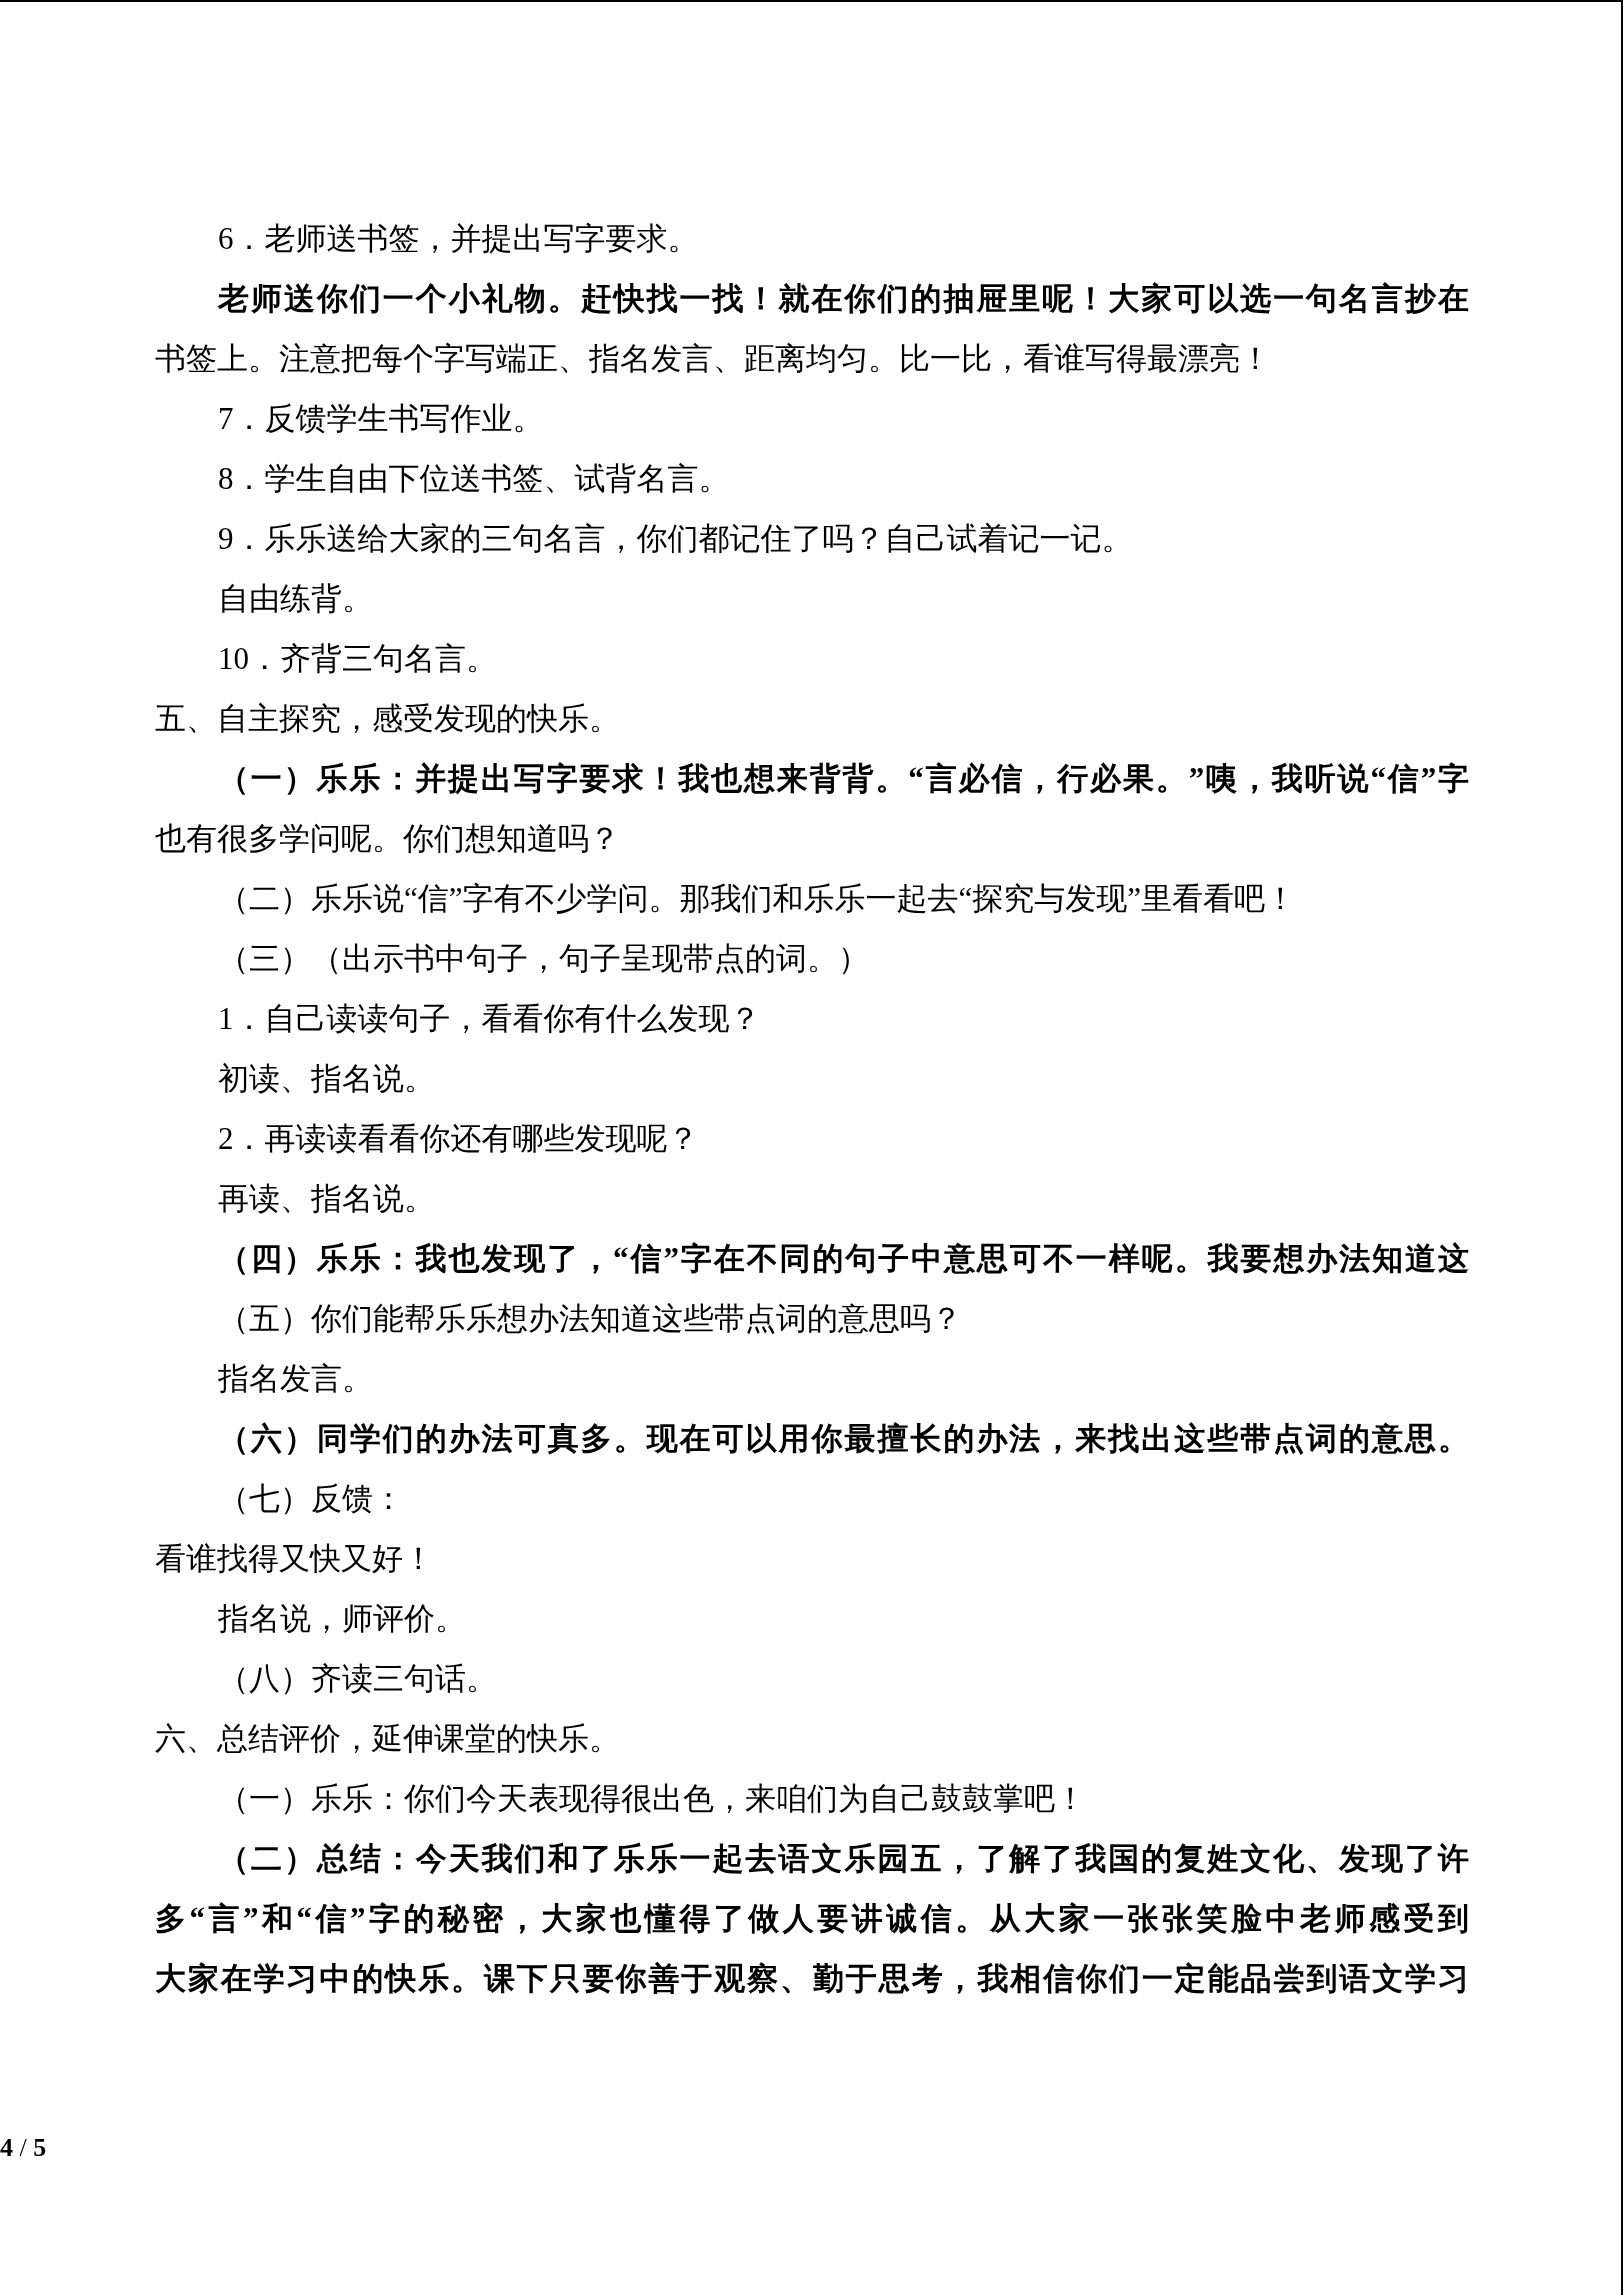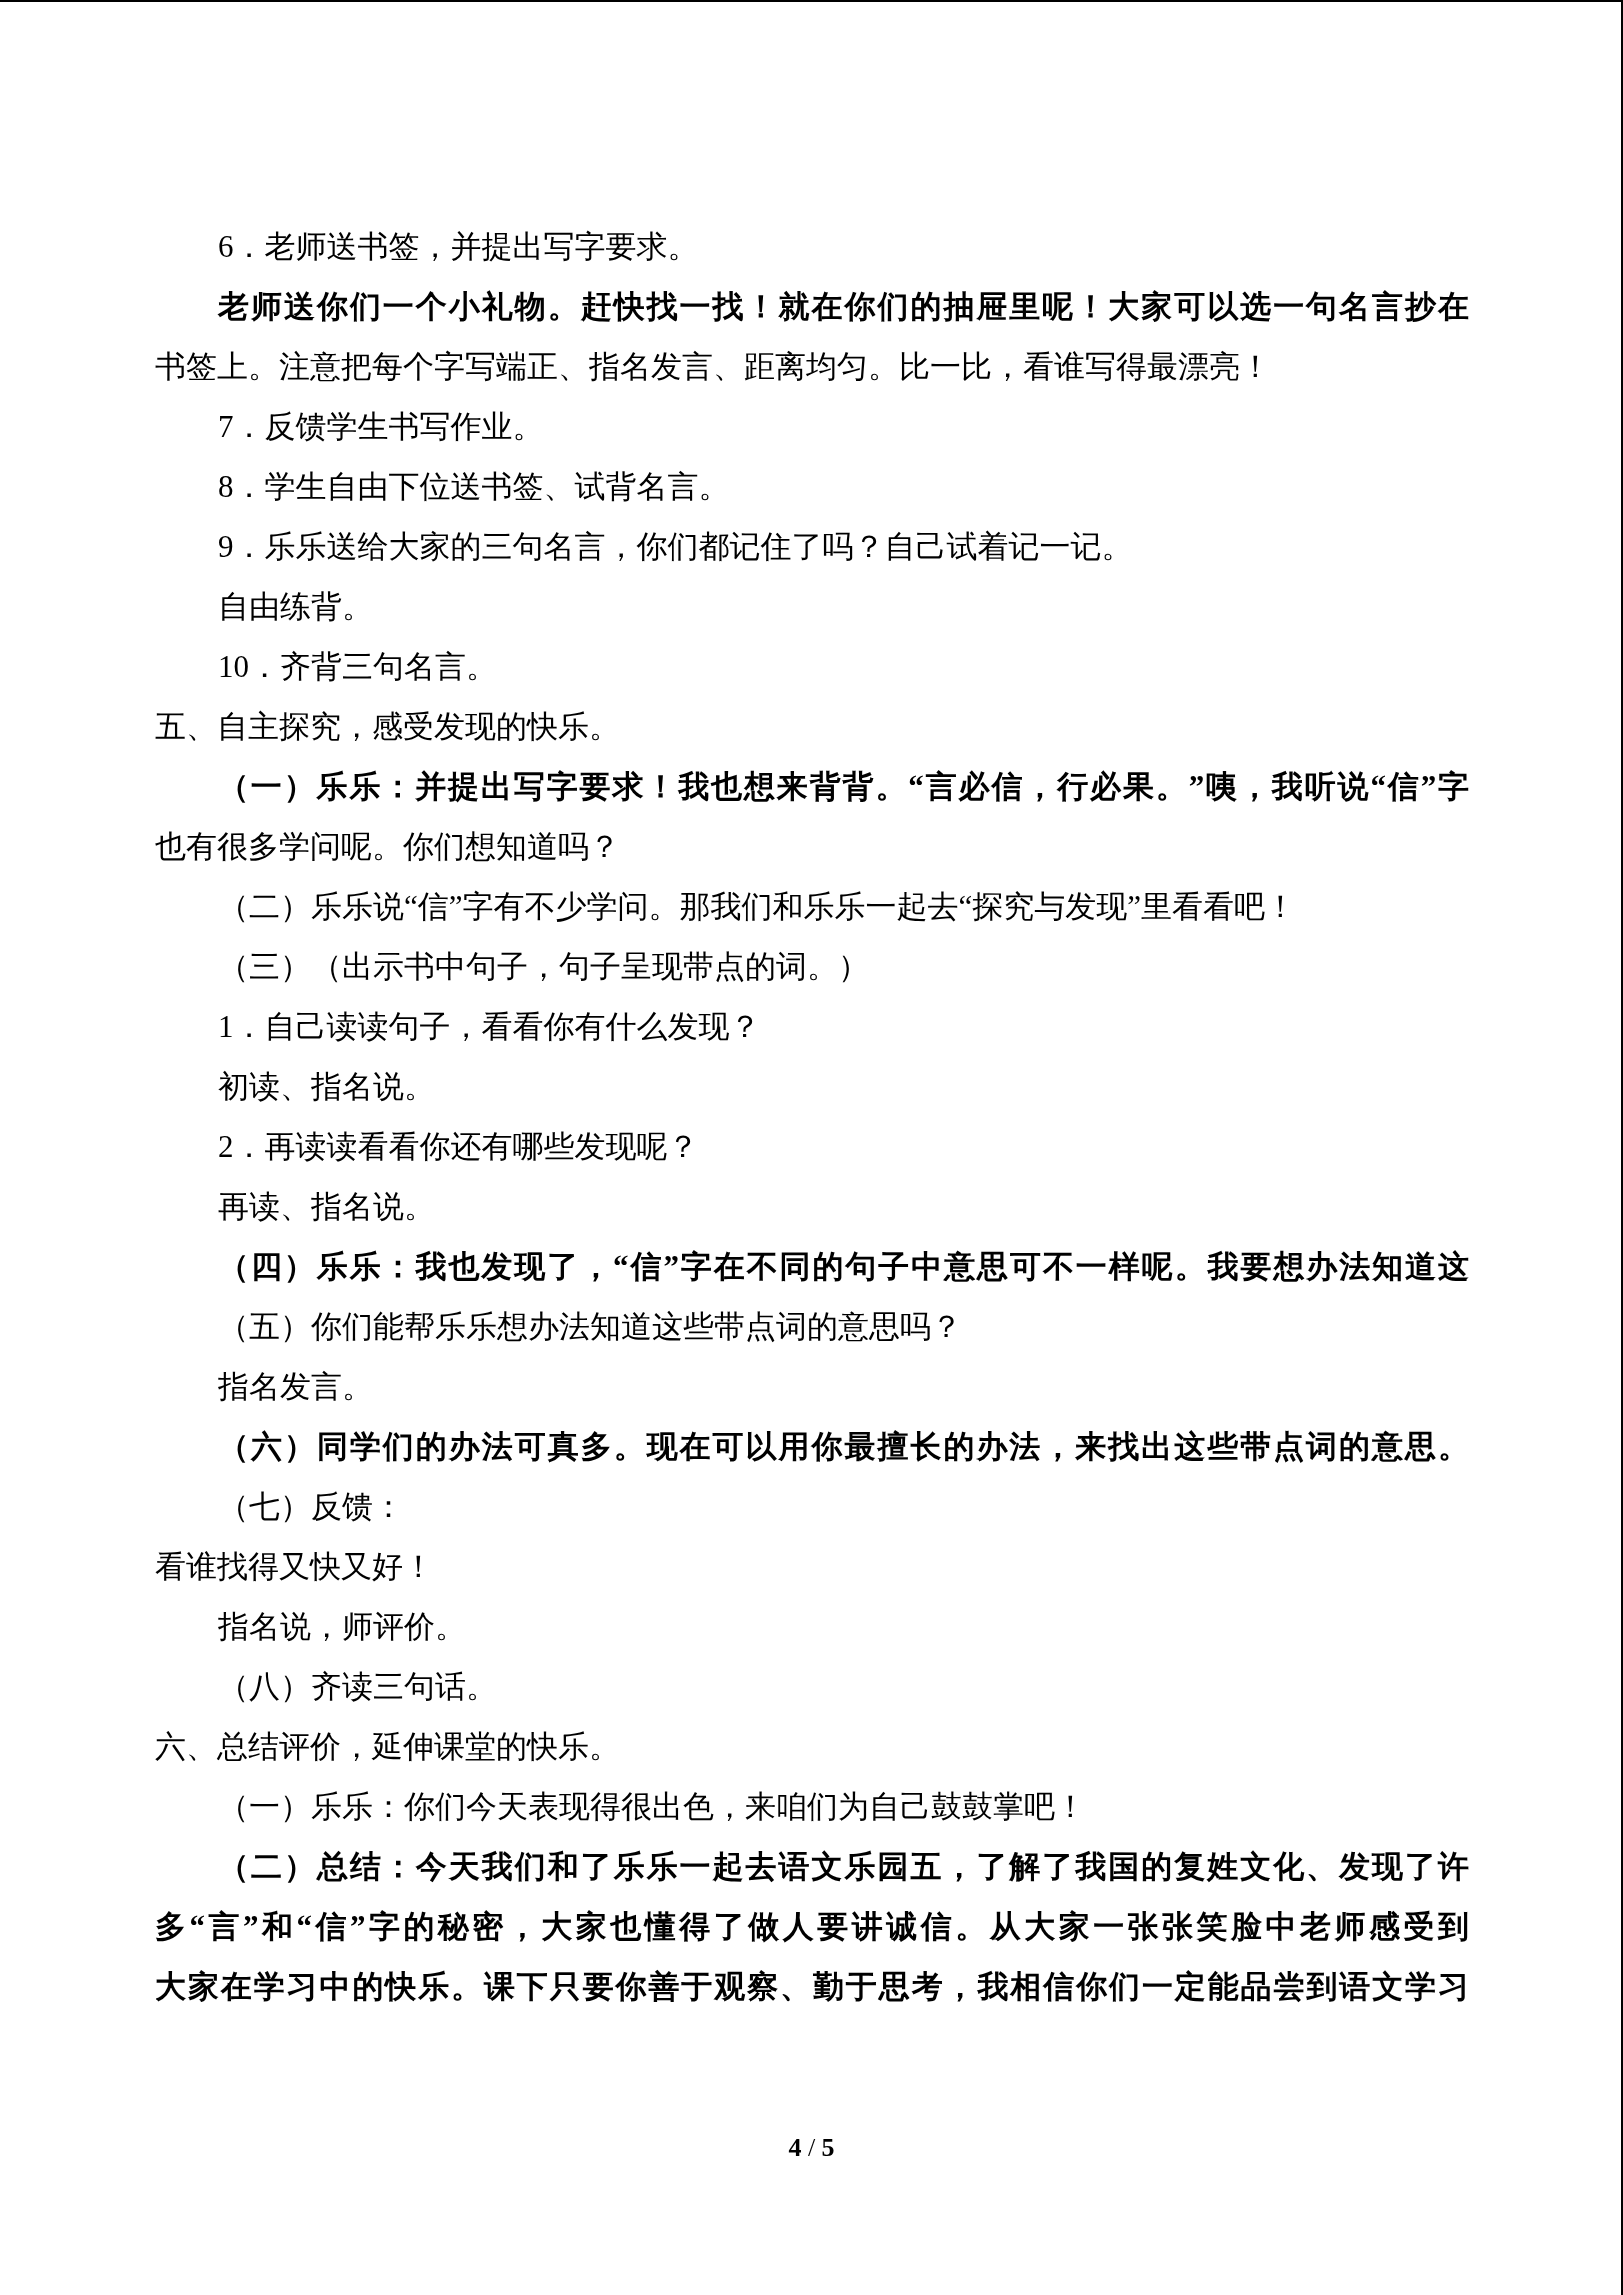--- a/index.html
+++ b/index.html
@@ -24,21 +24,21 @@
   }
   .edge-right {
     position: absolute;
     top: 0; right: 0;
     width: 2px; height: 100%;
     background: #000000;
   }
   .content {
     position: absolute;
     left: 155px;
-    top: 217px;
+    top: 209px;
     width: 1314px;
   }
   .line {
     height: 60px;
     line-height: 60px;
     font-size: 31px;
     white-space: nowrap;
     text-align: left;
   }
   .line.indent {
@@ -49,21 +49,21 @@
     text-align: justify;
     text-align-last: justify;
     text-justify: inter-character;
     font-weight: bold;
   }
   .footer {
     position: absolute;
     left: 0;
     top: 2131px;
     width: 100%;
-    text-align: center;
+    text-align: left;
     font-size: 26px;
     line-height: 33px;
   }
   .footer .num {
     font-weight: bold;
   }
   .footer .sep {
     font-weight: normal;
   }
 </style>

